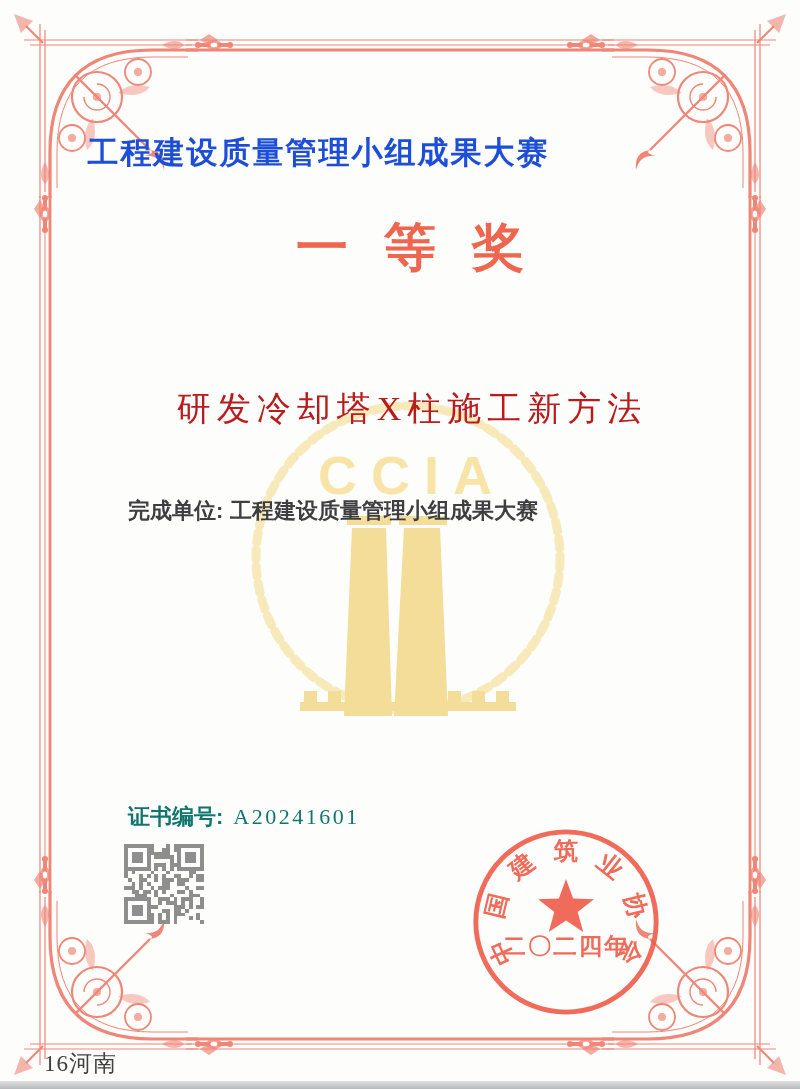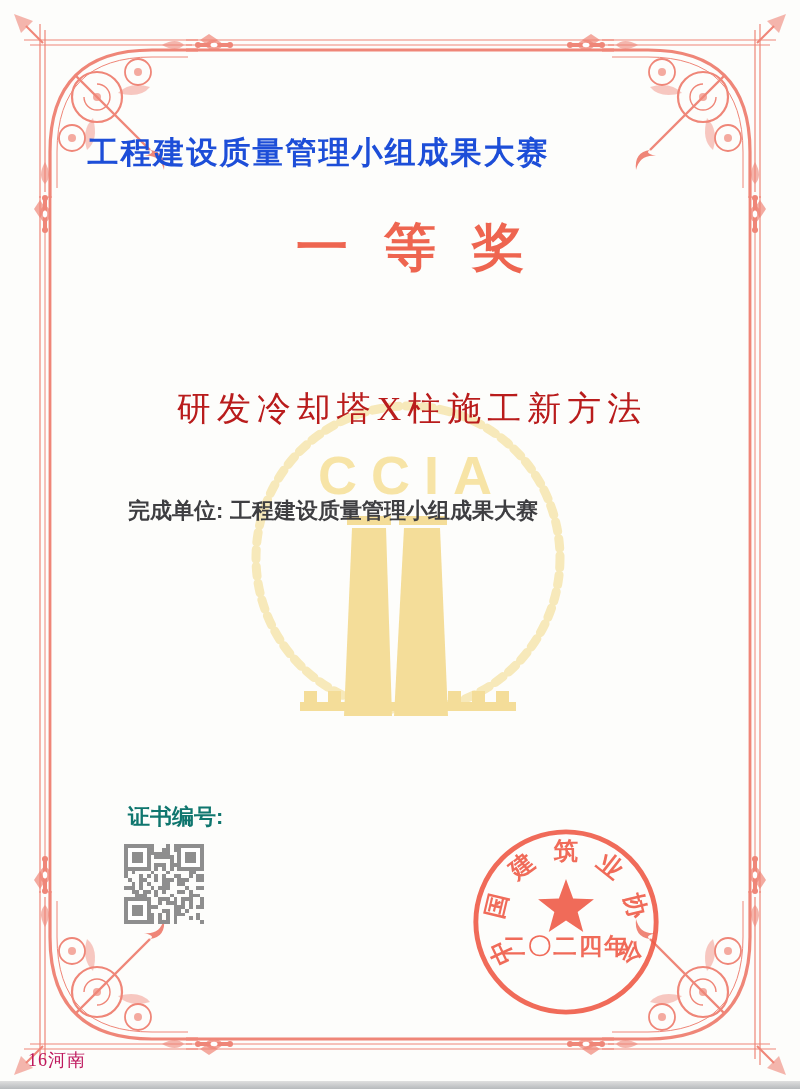--- a/index.html
+++ b/index.html
@@ -47,22 +47,22 @@
     font-size:22px;line-height:28px;font-weight:700;color:#0f766e;margin-top:24px;
   }
   .cert-no{font-family:"Liberation Serif",serif;font-weight:500;letter-spacing:2.5px;}
   .qr{position:absolute;left:124px;top:842px;width:80px;height:84px;shape-rendering:crispEdges;}
   .seal{position:absolute;left:468px;top:824px;width:196px;height:196px;opacity:.88;}
   .seal-stroke{stroke:var(--seal-c);}
   .seal-fill{fill:var(--seal-c);}
   #seal-arc text{fill:var(--seal-c);font-family:"Liberation Sans",sans-serif;}
   .seal-year{fill:var(--seal-c);font-weight:700;font-family:"Liberation Sans",sans-serif;}
   .footer-note{
-    position:absolute;left:28px;top:1048px;
-    font-family:"Liberation Serif",serif;font-size:18px;color:#be185d;letter-spacing:1px;
+    position:absolute;left:44px;top:1048px;
+    font-family:"Liberation Serif",serif;font-size:23px;color:#404040;letter-spacing:1px;
   }
   .bottom-strip{
     position:absolute;left:0;bottom:0;width:800px;height:8px;
     background:linear-gradient(#dfdfdf,#b7babd);
   }
   .wm-chain{stroke:var(--wm-chain);}
   .wm-text{fill:var(--wm-text);font-weight:700;letter-spacing:14px;font-family:"Liberation Sans",sans-serif;}
   .wm-tower{fill:var(--wm-tower);}
 </style>
 </head>
@@ -171,20 +171,21 @@
     <span class="f-label">完成单位:</span>
     <span class="f-value">工程建设质量管理小组成果大赛</span>
 
 
 
     <span class="f-label"></span>
   </div>
 
   <div class="cert-line">
     <span>证书编号:</span>
+    <span class="cert-no">A20241601</span>
   </div>
 
   <svg class="qr" viewBox="0 0 21 21" aria-hidden="true">
     <g id="qr-modules">
         <rect x="7" y="0" width="1" height="1" fill="#8e8e8e"></rect>
         <rect x="11" y="0" width="1" height="1" fill="#8e8e8e"></rect>
         <rect x="13" y="0" width="1" height="1" fill="#8e8e8e"></rect>
         <rect x="7" y="1" width="1" height="1" fill="#8e8e8e"></rect>
         <rect x="10" y="1" width="1" height="1" fill="#8e8e8e"></rect>
         <rect x="11" y="1" width="1" height="1" fill="#8e8e8e"></rect>

